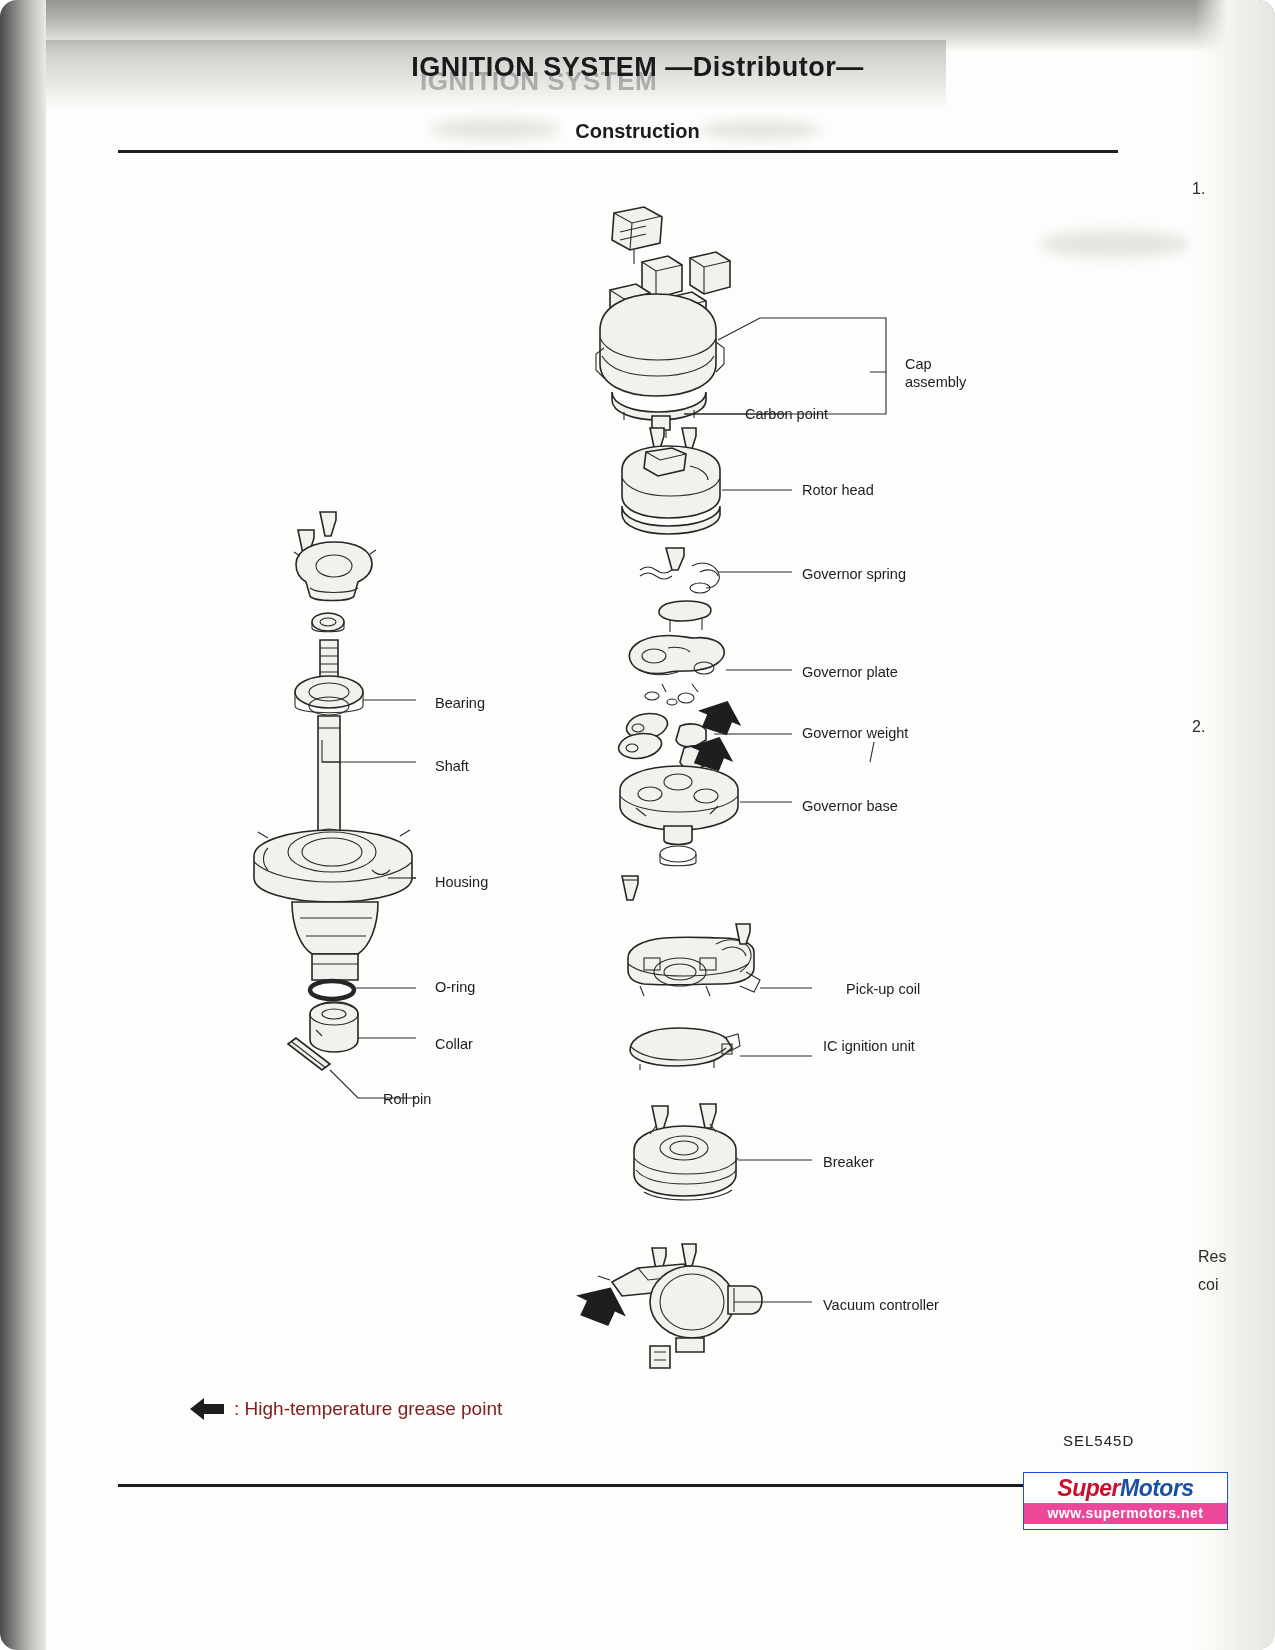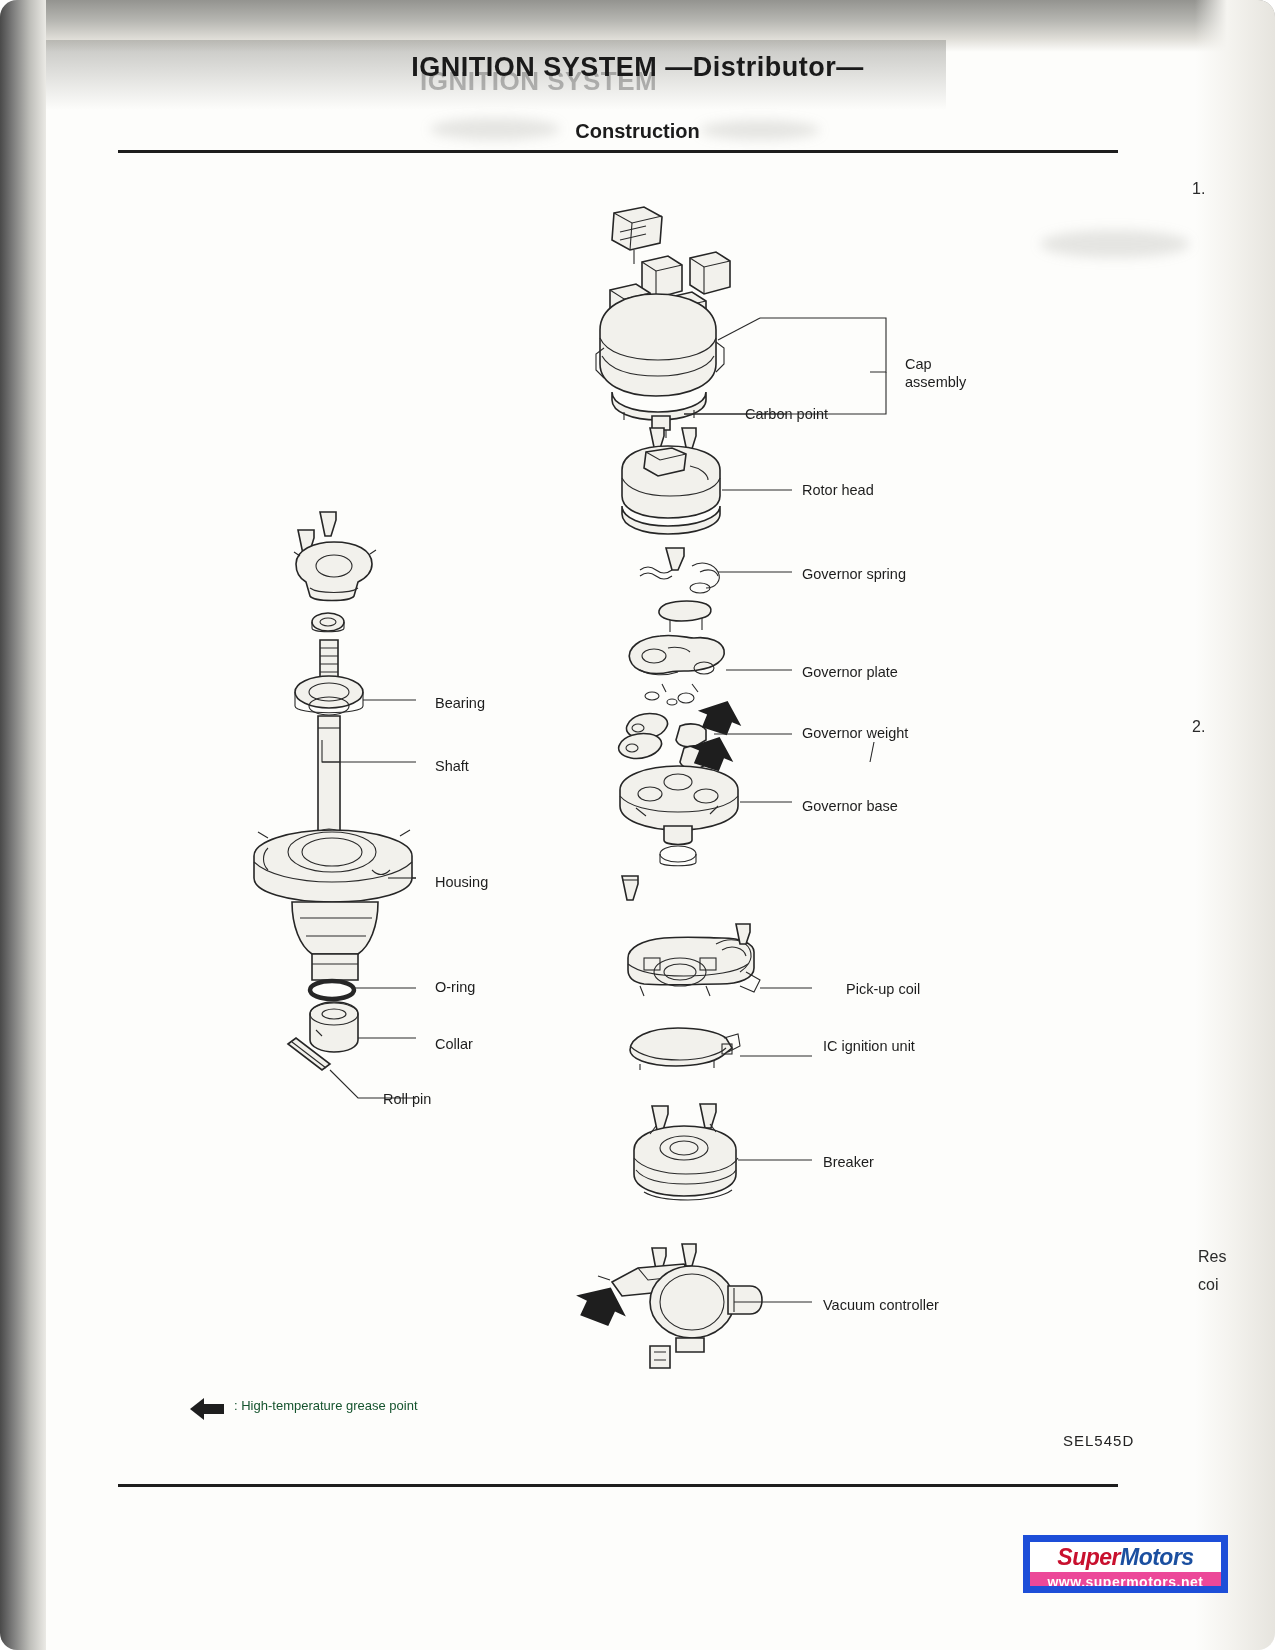--- a/index.html
+++ b/index.html
@@ -124,22 +124,22 @@
     white-space: pre-line;
     line-height: 1.25;
   }
   
   .legend {
     position: absolute;
     left: 190px; top: 1398px;
     display: flex;
     align-items: flex-start;
     gap: 10px;
-    font-size: 13px;
-    color: #14532d;
+    font-size: 19px;
+    color: #7f1d1d;
   }
   .arrow-glyph {
     display: inline-block;
     width: 34px; height: 22px;
     position: relative;
   }
   .arrow-glyph::before {
     content: "";
     position: absolute;
     left: 12px; top: 6px;
@@ -151,24 +151,24 @@
     position: absolute;
     left: 0; top: 0;
     width: 0; height: 0;
     border-top: 11px solid transparent;
     border-bottom: 11px solid transparent;
     border-right: 14px solid #1e1e1e;
   }
   
   .watermark {
     position: absolute;
-    left: 1023px; top: 1535px;
+    left: 1023px; top: 1472px;
     width: 205px; height: 58px;
     background: #ffffff;
-    border: 7px solid #1d4ed8;
+    border: 1px solid #1d4ed8;
     box-sizing: border-box;
     padding-top: 4px;
     text-align: center;
     overflow: hidden;
   }
   .wm-top {
     font-size: 23px;
     font-weight: bold;
     font-style: italic;
     letter-spacing: -.5px;

